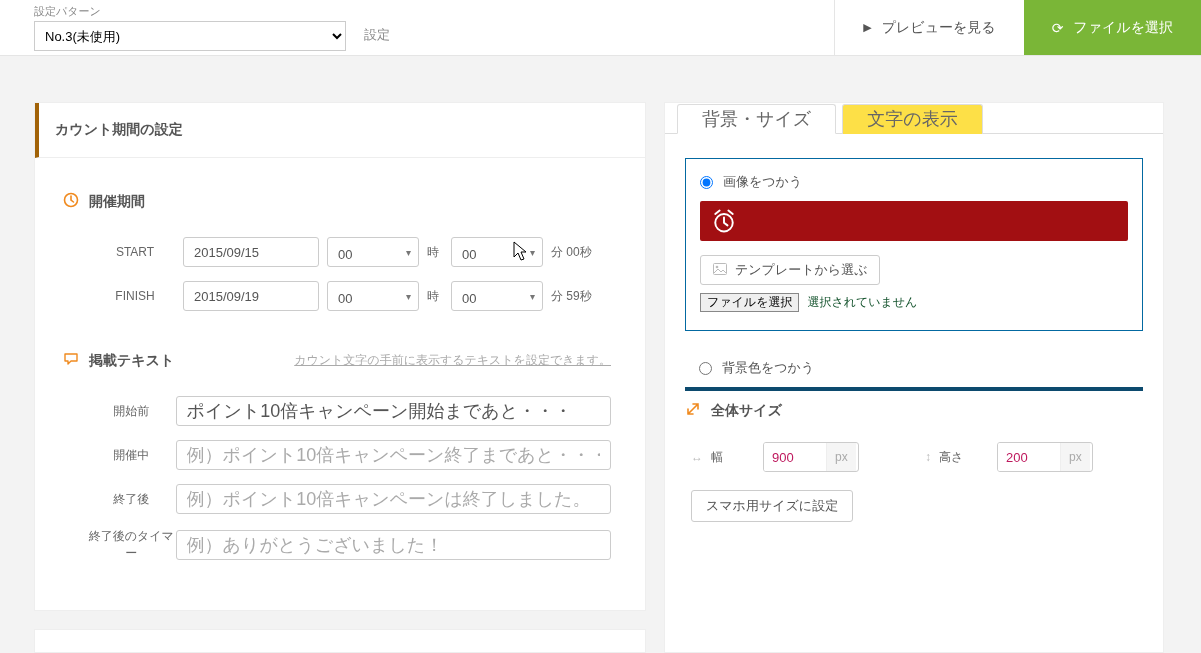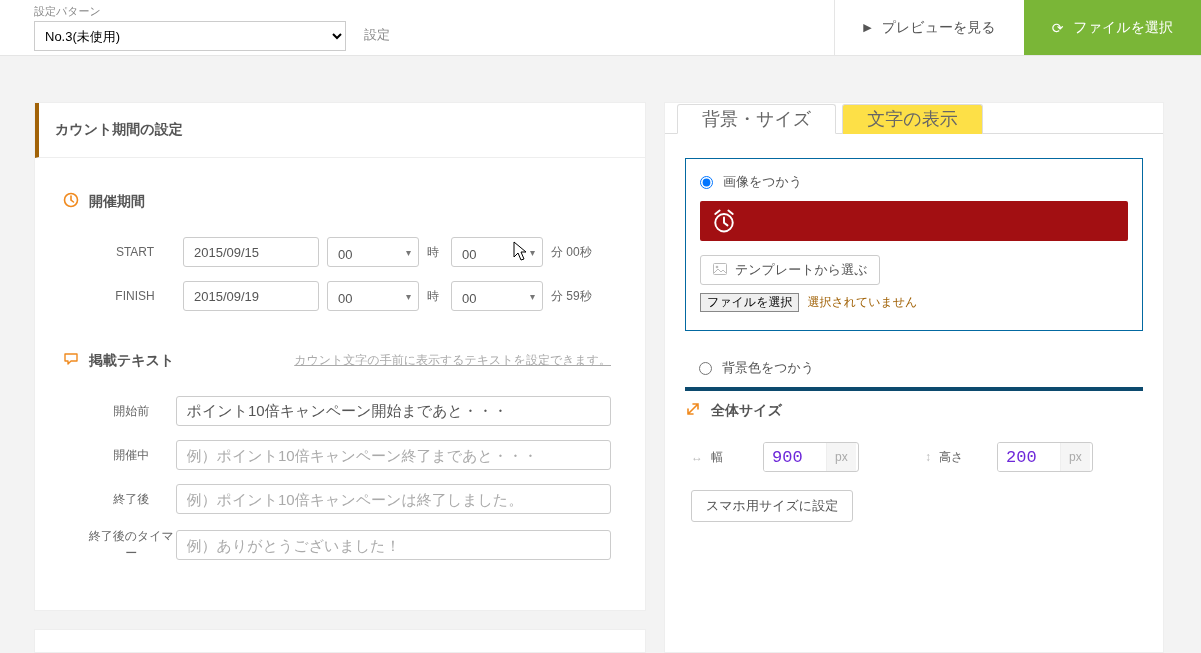--- a/index.html
+++ b/index.html
@@ -75,21 +75,21 @@
     position:relative; display:inline-block; margin-left:8px;
   }
   .sel-wrap::after {
     content:"▾"; position:absolute; right:8px; top:50%; transform:translateY(-50%);
     font-size:10px; color:#777; pointer-events:none;
   }
   .sel.hour, .sel.min { width:92px; }
   .unit { font-size:12px; color:#666; margin:0 4px 0 8px; }
   .sect-heading .hint { margin-left:auto; font-weight:normal; font-size:12px; color:#aaa;text-decoration:underline;}
   .text-input {
-    width:470px; height:30px; border:1px solid #ccc; border-radius:3px; padding:0 10px; font-size:15px; color:#555;
+    width:470px; height:30px; border:1px solid #ccc; border-radius:3px; padding:0 10px; font-size:18px; color:#555;
   }
   .text-input::placeholder { color:#aaa; }
 
   
   .tabs { display:flex; padding: 0; border-bottom:1px solid #ddd; background:#fff;}
   .tab {
     padding:2px 24px; font-size:18px; color:#666; border:1px solid #ddd; border-bottom:none;
     margin-right:6px; cursor:pointer; position:relative; top:1px; background:#fff;
     border-top-left-radius:3px; border-top-right-radius:3px;
   }
@@ -109,30 +109,30 @@
   .img-preview svg { width:28px; height:28px; }
   .tpl-btn {
     display:inline-flex; align-items:center; height:30px; border:1px solid #ccc; border-radius:3px;
     padding:0 12px; font-size:13px; color:#555; background:#fff; cursor:pointer; margin-bottom:8px;
   }
   .tpl-btn .imgico { margin-right:8px; color:#bbb; font-size:14px;}
   .file-row { display:flex; align-items:center; gap:8px; font-size:12px;}
   .file-btn {
     border:1px solid #888; background:#efefef; font-size:12px; padding:0 6px; cursor:pointer;
   }
-  .file-status { color:#a16207; }
+  .file-status { color:#14532d; }
   .opt-plain { padding:10px 14px; border-bottom:4px solid #0c4a6e; margin-bottom:10px;}
   .size-sect .sect-heading { margin-bottom:22px;}
   .size-row { display:flex; align-items:center; gap:18px; margin-bottom:18px; padding-left:6px;}
   .dim-label { display:flex; align-items:center; gap:8px; font-size:12px; color:#666; width:54px;}
   .dim-input-wrap {
     display:flex; align-items:stretch; height:30px; border:1px solid #ccc; border-radius:3px; overflow:hidden; width:96px;
   }
   .dim-input-wrap input {
-    border:none; width:62px; padding:0 8px; font-size:17px; color:#6d28d9; outline:none;font-family:Liberation Mono, monospace;
+    border:none; width:62px; padding:0 8px; font-size:13px; color:#be185d; outline:none;
   }
   .dim-input-wrap .px {
     background:#f5f5f5; color:#aaa; font-size:12px; display:flex; align-items:center; padding:0 8px;
     border-left:1px solid #eee;
   }
   .sp-btn {
     display:inline-flex; align-items:center; height:32px; border:1px solid #ccc; border-radius:3px;
     padding:0 14px; font-size:13px; color:#555; background:#fff; cursor:pointer; margin-left:6px;
   }
   .panel.extra { width:612px; margin-top:18px; height:24px;}

